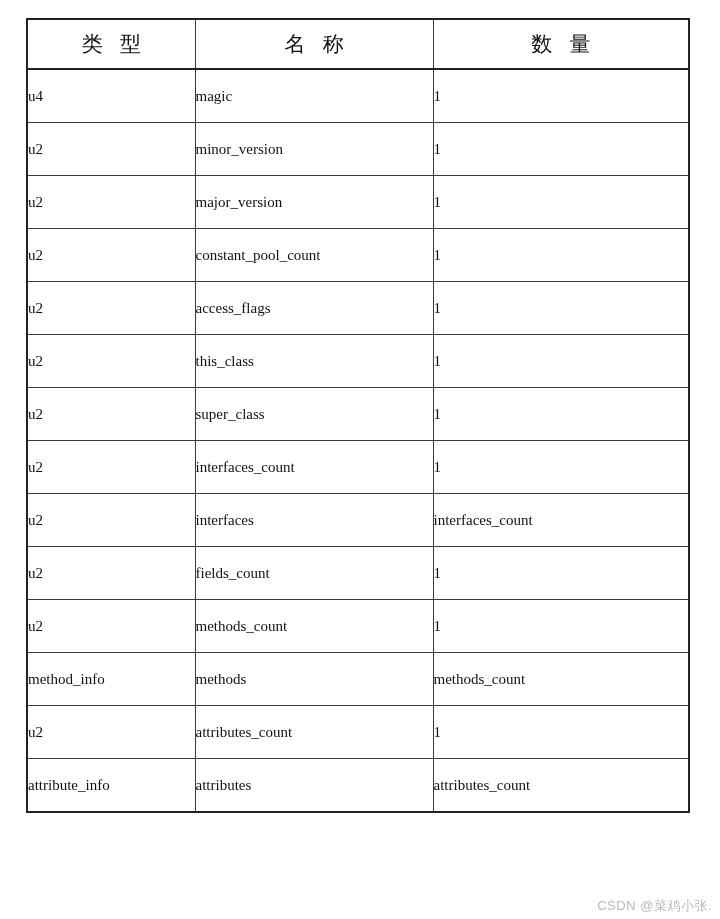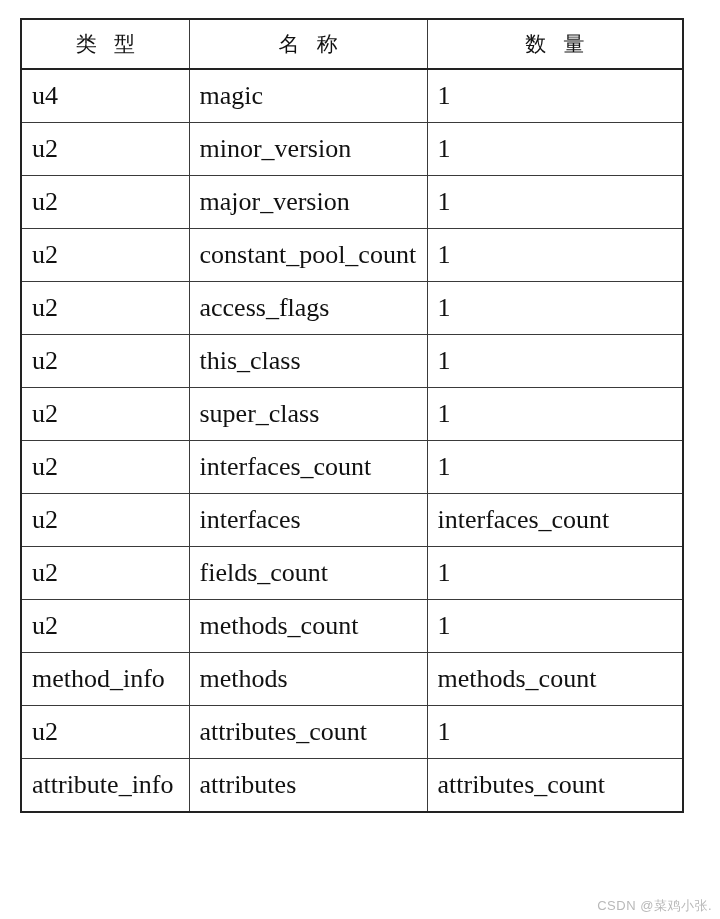--- a/index.html
+++ b/index.html
@@ -17,21 +17,21 @@
   .page {
     position: absolute;
     left: 0;
     top: 0;
     width: 720px;
     height: 919px;
     background: #fff;
   }
   .table-wrap {
     position: absolute;
-    left: 20px;
+    left: 26px;
     top: 18px;
     width: 590px;
   }
   table.cf {
     border-collapse: collapse;
     width: 662px;
     table-layout: fixed;
     background: #fff;
   }
   table.cf col.c1 { width: 168px; }
@@ -52,22 +52,21 @@
   table.cf thead th {
     height: 48px;
     text-align: center;
     font-size: 21px;
     letter-spacing: 6px;
     font-family: "Liberation Serif", "DejaVu Serif", serif;
     border-bottom: 2px solid #222;
   }
   table.cf tbody td {
     height: 52px;
-    font-size: 26px;
-    padding-left: 10px;
+    font-size: 15px;
     text-align: left;
     white-space: nowrap;
     overflow: hidden;
     text-overflow: clip;
   }
   .hdr-inner {
     display: inline-block;
     padding-left: 6px;
   }
   .watermark {

